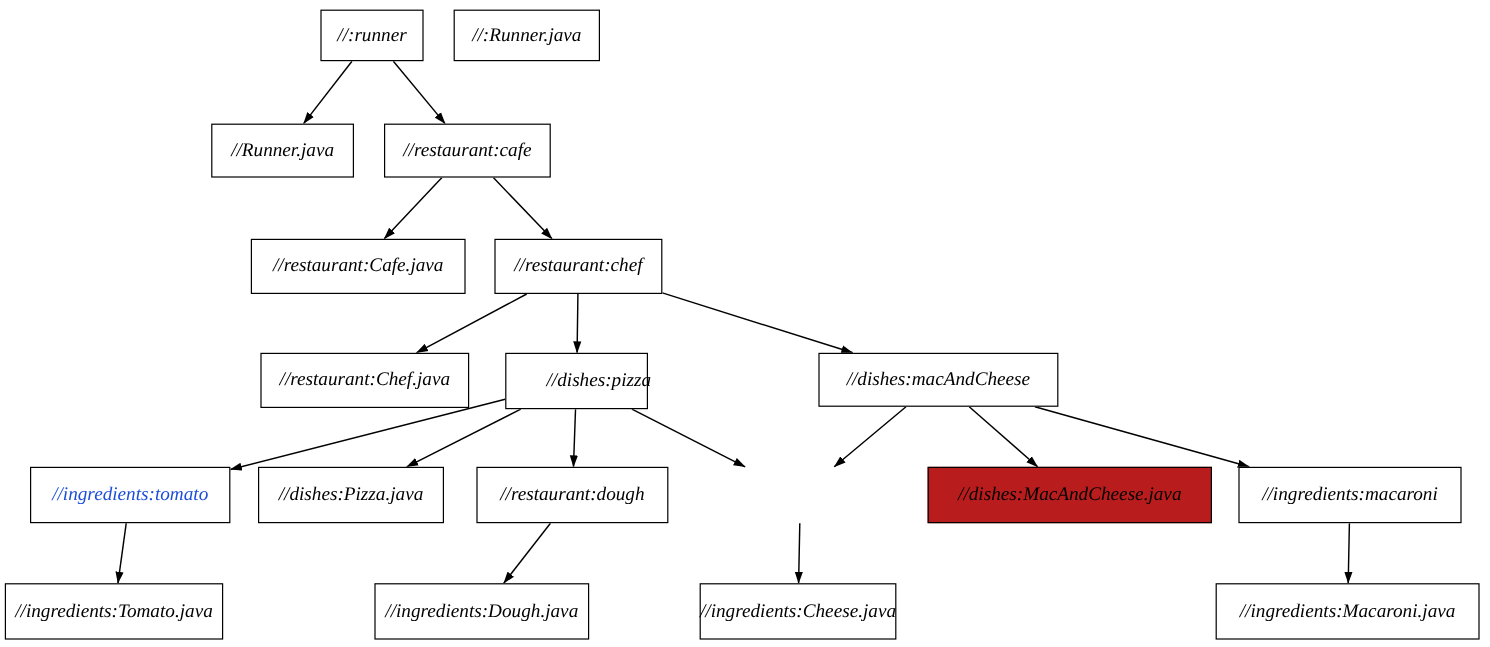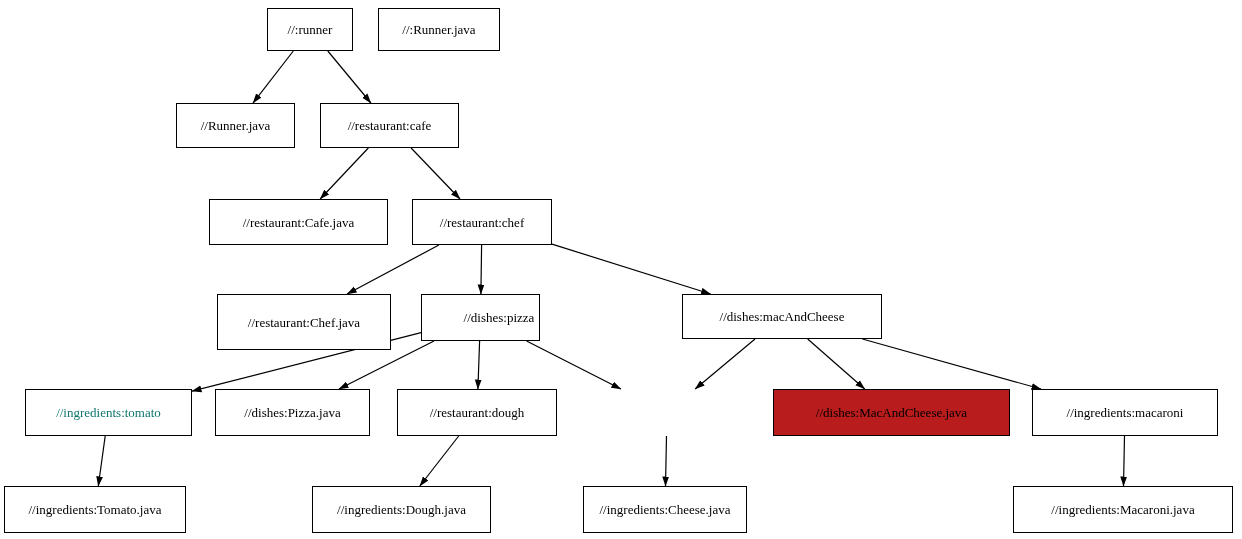--- a/index.html
+++ b/index.html
@@ -25,24 +25,25 @@
   .node {
     position: absolute;
     box-sizing: border-box;
     border: 1px solid #000000;
     background: #ffffff;
     display: flex;
     align-items: center;
     justify-content: center;
   }
   .node-label {
-    font-size: 13px;
+    font-size: 16px;
     color: #000000;
     white-space: nowrap;
     line-height: 1;
+    font-style: italic;
   }
 </style>
 </head>
 <body>
 
 <div id="stage" style="background: rgb(255, 255, 255);">
   <svg id="edge-layer" xmlns="http://www.w3.org/2000/svg" width="1242" height="539" viewBox="0 0 1242 539">
     <defs>
       <marker id="arrowhead" viewBox="0 0 10 8" refX="9.5" refY="4" markerWidth="10" markerHeight="8" markerUnits="userSpaceOnUse" orient="auto">
         <path d="M0,0.6 L10,4 L0,7.4 z" fill="#000000"></path>
@@ -79,31 +80,31 @@
     </div>
     <div class="node" style="left: 320px; top: 103px; width: 139px; height: 45px; border-color: rgb(0, 0, 0); background: rgb(255, 255, 255);">
       <span class="node-label" style="color: rgb(0, 0, 0); text-align: right;">//restaurant:cafe</span>
     </div>
     <div class="node" style="left: 209px; top: 199px; width: 179px; height: 46px; border-color: rgb(0, 0, 0); background: rgb(255, 255, 255);">
       <span class="node-label" style="color: rgb(0, 0, 0);">//restaurant:Cafe.java</span>
     </div>
     <div class="node" style="left: 412px; top: 199px; width: 140px; height: 46px; border-color: rgb(0, 0, 0); background: rgb(255, 255, 255);">
       <span class="node-label" style="color: rgb(0, 0, 0);">//restaurant:chef</span>
     </div>
-    <div class="node" style="left: 217px; top: 294px; width: 174px; height: 56px; border-color: rgb(0, 0, 0); background: rgb(255, 255, 255);">
+    <div class="node" style="left: 217px; top: 294px; width: 174px; height: 46px; border-color: rgb(0, 0, 0); background: rgb(255, 255, 255);">
       <span class="node-label" style="color: rgb(0, 0, 0);">//restaurant:Chef.java</span>
     </div>
     <div class="node" style="left: 421px; top: 294px; width: 119px; height: 47px; border-color: rgb(0, 0, 0); background: rgb(255, 255, 255); padding-left: 37px;">
       <span class="node-label" style="color: rgb(0, 0, 0);">//dishes:pizza</span>
     </div>
     <div class="node" style="left: 682px; top: 294px; width: 200px; height: 45px; border-color: rgb(0, 0, 0); background: rgb(255, 255, 255);">
       <span class="node-label" style="color: rgb(0, 0, 0);">//dishes:macAndCheese</span>
     </div>
     <div class="node" style="left: 25px; top: 389px; width: 167px; height: 47px; border-color: rgb(0, 0, 0); background: rgb(255, 255, 255);">
-      <span class="node-label" style="color: #0f766e;">//ingredients:tomato</span>
+      <span class="node-label" style="color: #1d4ed8;">//ingredients:tomato</span>
     </div>
     <div class="node" style="left: 215px; top: 389px; width: 155px; height: 47px; border-color: rgb(0, 0, 0); background: rgb(255, 255, 255);">
       <span class="node-label" style="color: rgb(0, 0, 0);">//dishes:Pizza.java</span>
     </div>
     <div class="node" style="left: 397px; top: 389px; width: 160px; height: 47px; border-color: rgb(0, 0, 0); background: rgb(255, 255, 255);">
       <span class="node-label" style="color: rgb(0, 0, 0);">//restaurant:dough</span>
     </div>
     <div class="node" style="left: 773px; top: 389px; width: 237px; height: 47px; border-color: rgb(0, 0, 0); background: #b91c1c; text-align: right;">
       <span class="node-label" style="color: rgb(0, 0, 0);">//dishes:MacAndCheese.java</span>
     </div>

